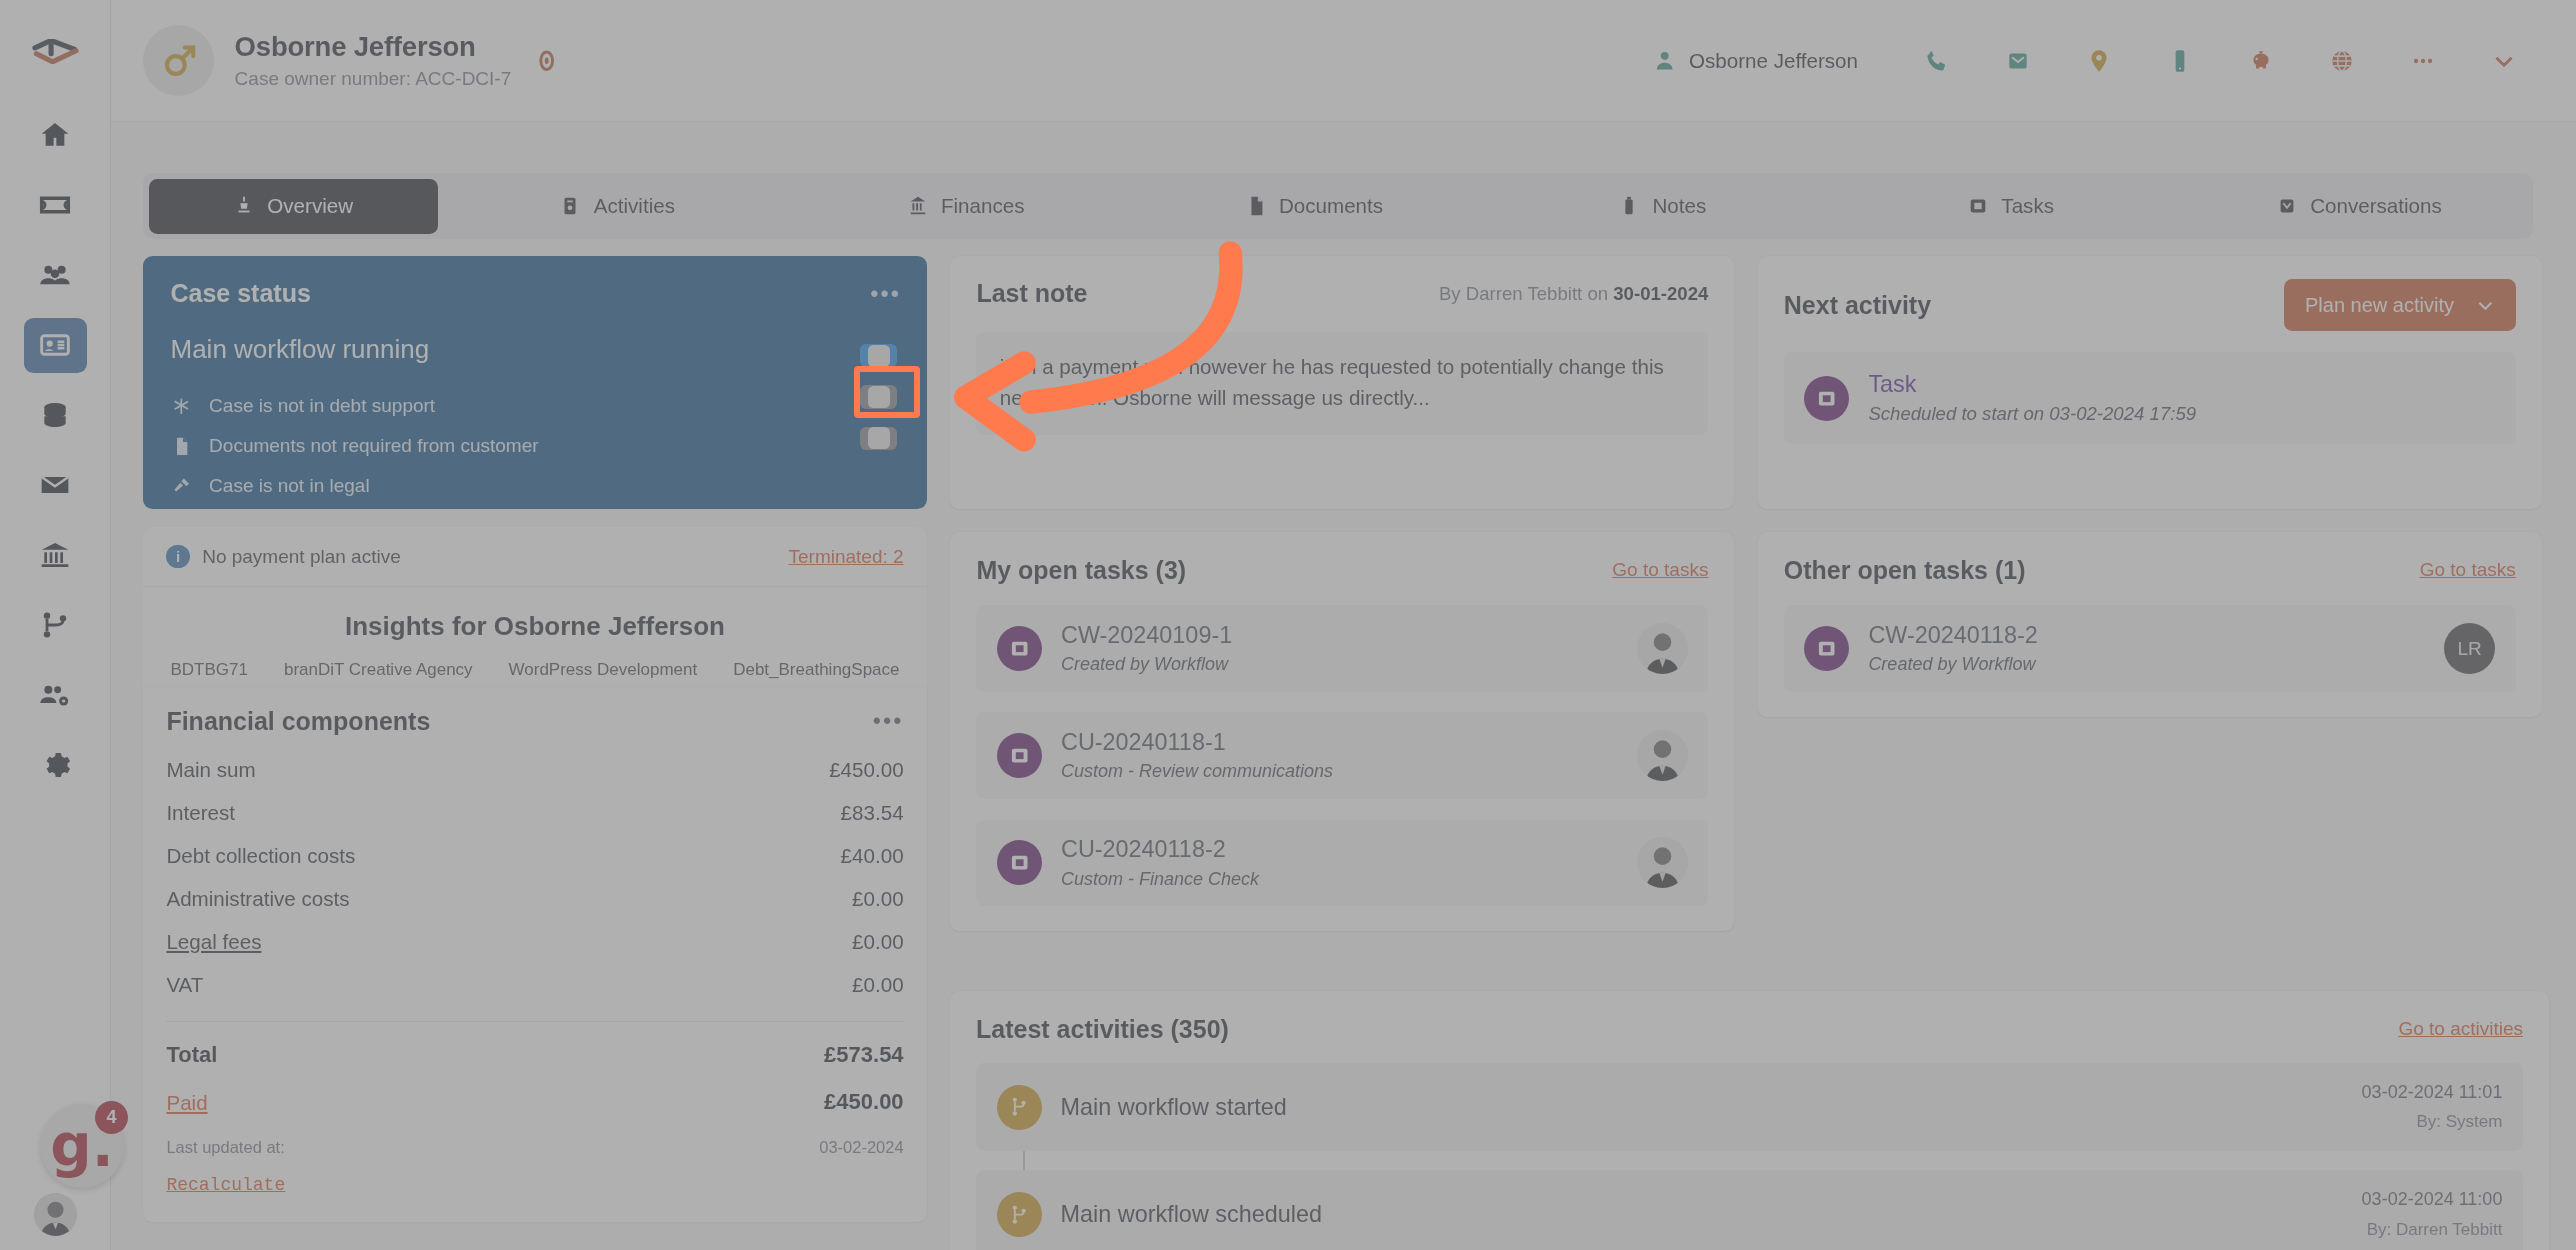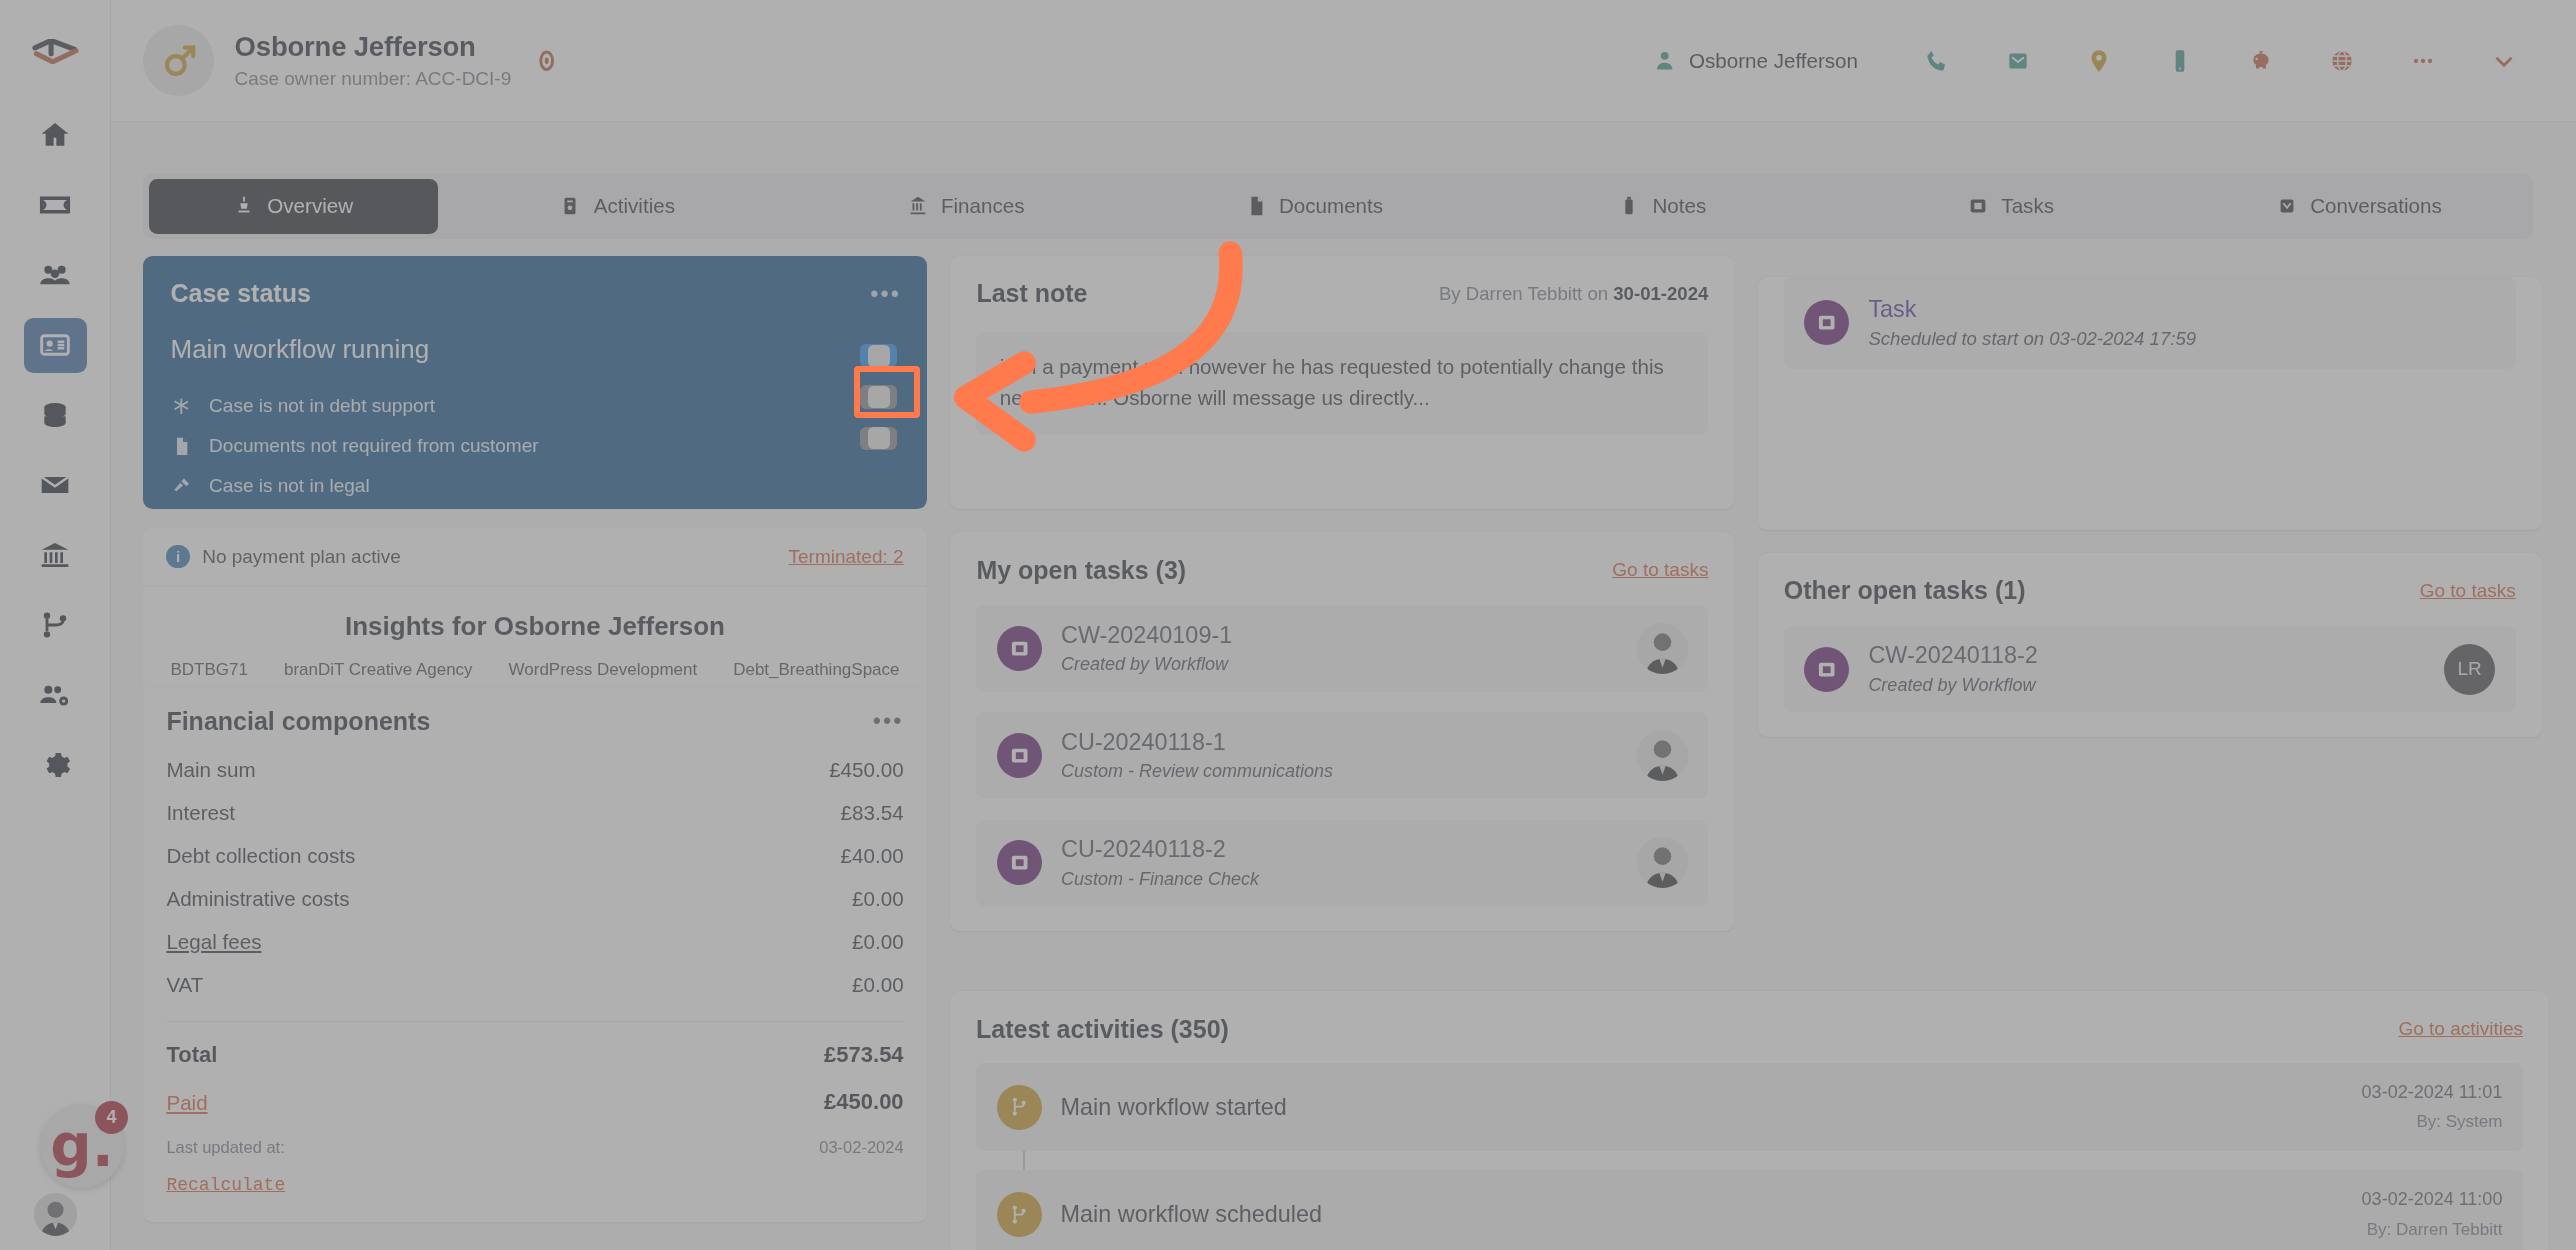--- a/index.html
+++ b/index.html
@@ -307,21 +307,21 @@
 
   <div class="header">
     <div class="pers-avatar">
       <svg viewBox="0 0 24 24">
         <circle cx="10" cy="14.5" r="5.6" fill="none" stroke="#c69214" stroke-width="2.6"></circle>
         <path d="M14.4 10.1L21 3.5M15.6 3.5H21v5.4" fill="none" stroke="#c69214" stroke-width="2.6" stroke-linecap="round"></path>
       </svg>
     </div>
     <div>
       <div class="pers-name">Osborne Jefferson</div>
-      <div class="pers-sub">Case owner number: ACC-DCI-9</div>
+      <div class="pers-sub">Case owner number: ACC-DCI-7</div>
     </div>
     <div class="eye-badge">
       <svg viewBox="0 0 24 24">
         <ellipse cx="12" cy="12" rx="6" ry="9" fill="none" stroke="#b0522e" stroke-width="3"></ellipse>
         <ellipse cx="12" cy="12" rx="2" ry="3.4" fill="#b0522e"></ellipse>
       </svg>
     </div>
 
     <div class="hdr-right">
       <div class="hdr-user">
@@ -617,20 +617,29 @@
                 <path d="M11 64c2-13 11-19 21-19s19 6 21 19z" fill="#23262c"></path>
                 <path d="M28 45l4 11 4-11z" fill="#dcdce0"></path>
               </svg>
           </span>
         </div>
       </div>
     </div>
 
     <div class="col-right">
       <div class="card nextact">
+        <div class="chead">
+          <h3>Next activity</h3>
+          <button class="plan-btn">
+            <span>Plan new activity</span>
+            <svg viewBox="0 0 24 24" width="20.6" height="20.6" fill="none" stroke="#fff" stroke-width="2.4">
+                <path d="M5 9l7 7 7-7"></path>
+              </svg>
+          </button>
+        </div>
         <div class="act-item">
           <span class="av-round">
             <svg viewBox="0 0 24 24" fill="#fff">
                 <rect x="4" y="5" width="16" height="14" rx="2"></rect>
                 <rect x="8" y="8.5" width="8" height="7" fill="#5b1069"></rect>
               </svg>
           </span>
           <div>
             <div class="act-title">Task</div>
             <div class="act-sub">Scheduled to start on 03-02-2024 17:59</div>

